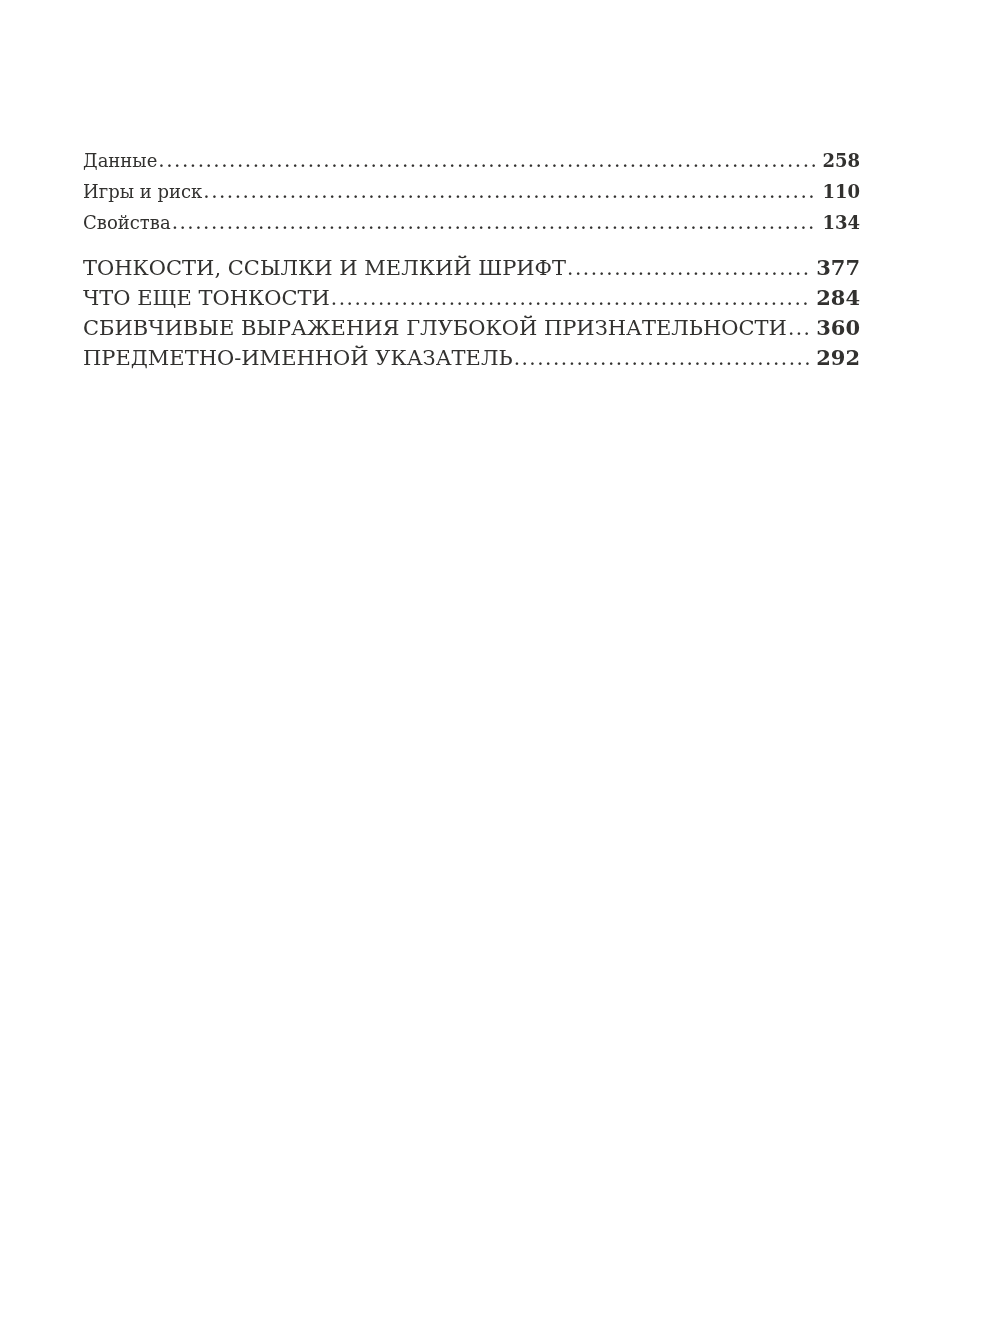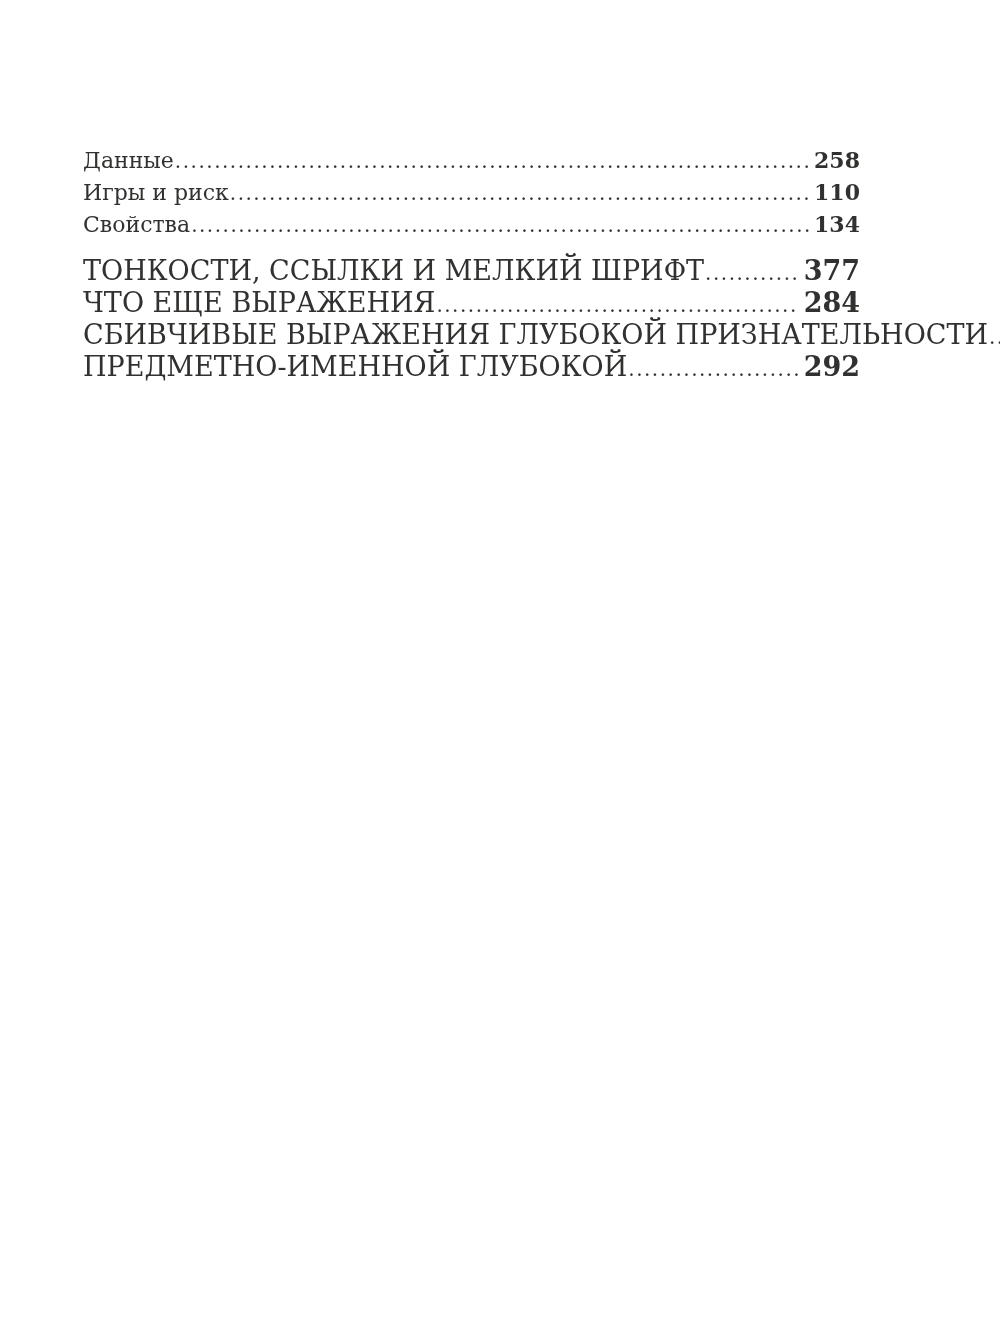--- a/index.html
+++ b/index.html
@@ -24,27 +24,27 @@
 
   .toc-group { display: block; }
 
   .toc-group.second {
     margin-top: 15px;
   }
 
   .toc-row {
     display: flex;
     align-items: baseline;
-    font-size: 22px;
+    font-size: 18px;
     line-height: 31px;
   }
 
   .toc-group.second .toc-row {
     line-height: 29px;
-    font-size: 27px;
+    font-size: 21px;
   }
 
   .toc-title {
     white-space: nowrap;
     flex: 0 0 auto;
   }
 
   .toc-leader {
     flex: 1 1 auto;
     overflow: hidden;
@@ -98,32 +98,32 @@
 
   <div class="toc-group second">
 
     <div class="toc-row">
       <span class="toc-title">ТОНКОСТИ, ССЫЛКИ И МЕЛКИЙ ШРИФТ</span>
       <span class="toc-leader"></span>
       <span class="toc-page">377</span>
     </div>
 
     <div class="toc-row">
-      <span class="toc-title">ЧТО ЕЩЕ ВЫРАЖЕНИЯ</span>
+      <span class="toc-title">ЧТО ЕЩЕ ТОНКОСТИ</span>
       <span class="toc-leader"></span>
       <span class="toc-page">284</span>
     </div>
 
     <div class="toc-row">
       <span class="toc-title">СБИВЧИВЫЕ ВЫРАЖЕНИЯ ГЛУБОКОЙ ПРИЗНАТЕЛЬНОСТИ</span>
       <span class="toc-leader"></span>
       <span class="toc-page">360</span>
     </div>
 
     <div class="toc-row">
-      <span class="toc-title">ПРЕДМЕТНО-ИМЕННОЙ ГЛУБОКОЙ</span>
+      <span class="toc-title">ПРЕДМЕТНО-ИМЕННОЙ УКАЗАТЕЛЬ</span>
       <span class="toc-leader"></span>
       <span class="toc-page">292</span>
     </div>
 
   </div>
 
 </div>
 
 </body></html>

